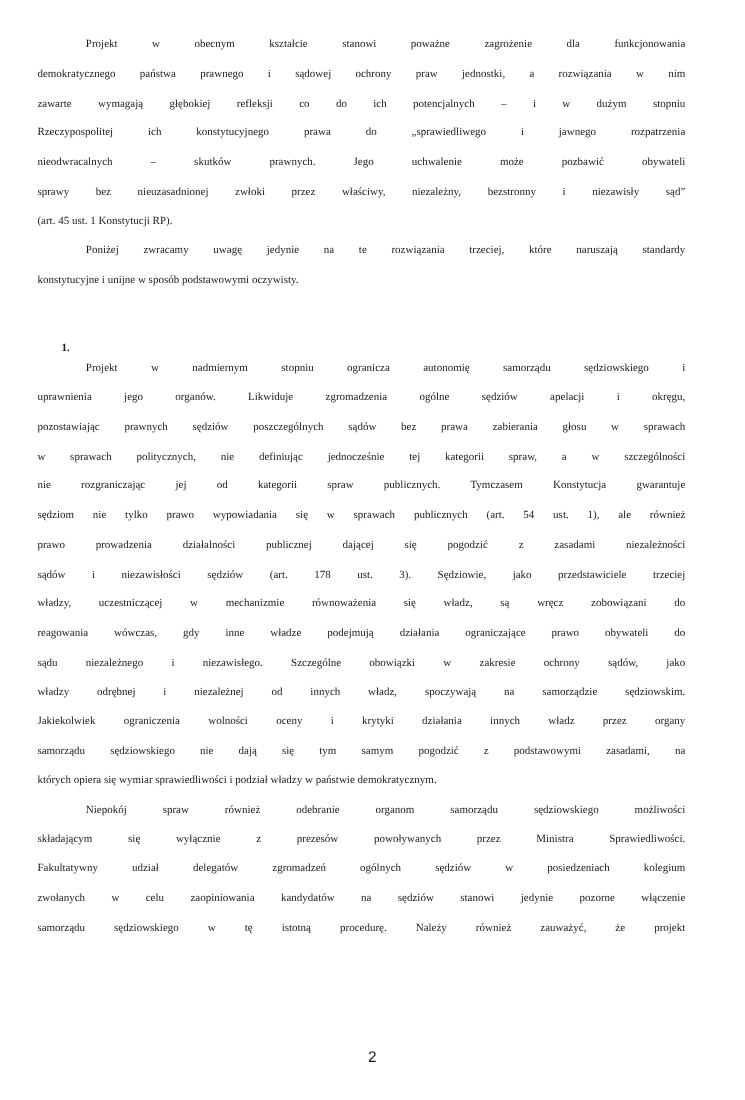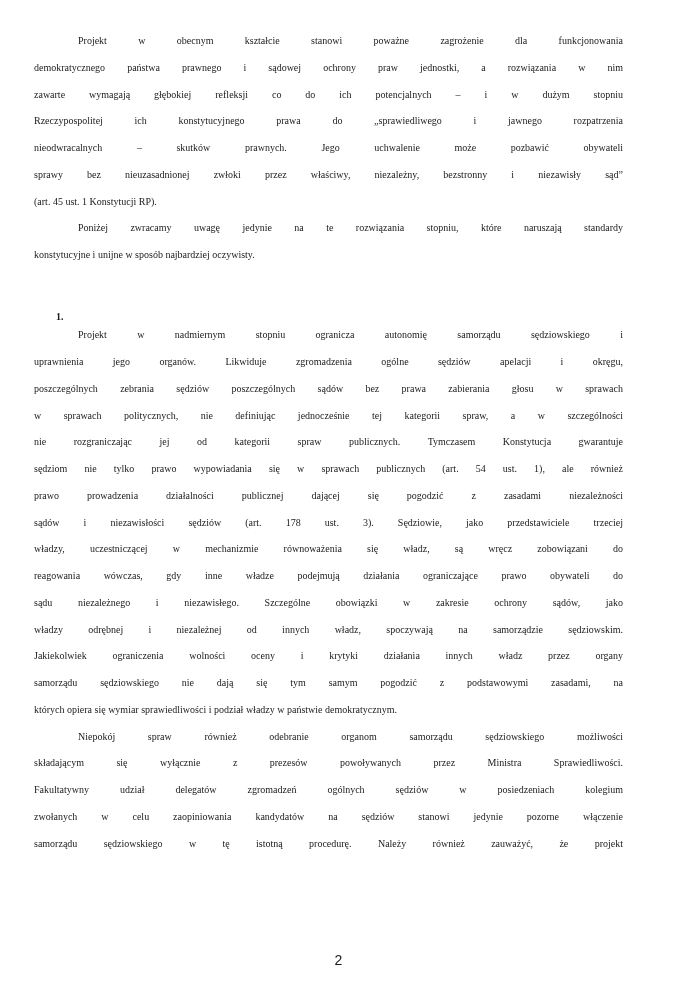--- a/index.html
+++ b/index.html
@@ -27,34 +27,34 @@
   <div>
     <span class="line indent">Projekt w obecnym kształcie stanowi poważne zagrożenie dla funkcjonowania</span>
     <span class="line">demokratycznego państwa prawnego i sądowej ochrony praw jednostki, a rozwiązania w nim</span>
     <span class="line">zawarte wymagają głębokiej refleksji co do ich potencjalnych – i w dużym stopniu</span>
     <span class="line">Rzeczypospolitej ich konstytucyjnego prawa do „sprawiedliwego i jawnego rozpatrzenia</span>
     <span class="line">nieodwracalnych – skutków prawnych. Jego uchwalenie może pozbawić obywateli</span>
     <span class="line">sprawy bez nieuzasadnionej zwłoki przez właściwy, niezależny, bezstronny i niezawisły sąd”</span>
     <span class="line last">(art. 45 ust. 1 Konstytucji RP).</span>
   </div>
   <div>
-    <span class="line indent">Poniżej zwracamy uwagę jedynie na te rozwiązania stopniu, które naruszają standardy</span>
-    <span class="line last">konstytucyjne i unijne w sposób najbardziej oczywisty.</span>
+    <span class="line indent">Poniżej zwracamy uwagę jedynie na te rozwiązania trzeciej, które naruszają standardy</span>
+    <span class="line last">konstytucyjne i unijne w sposób podstawowymi oczywisty.</span>
   </div>
 
   <div class="gap"></div>
 
   <div class="line heading" style="margin-top:8px;margin-bottom:-8px;">
     <span class="num">1.</span>
   </div>
 
   <div>
     <span class="line indent">Projekt w nadmiernym stopniu ogranicza autonomię samorządu sędziowskiego i</span>
     <span class="line">uprawnienia jego organów. Likwiduje zgromadzenia ogólne sędziów apelacji i okręgu,</span>
-    <span class="line">poszczególnych zebrania sędziów poszczególnych sądów bez prawa zabierania głosu w sprawach</span>
+    <span class="line">pozostawiając prawnych sędziów poszczególnych sądów bez prawa zabierania głosu w sprawach</span>
     <span class="line">w sprawach politycznych, nie definiując jednocześnie tej kategorii spraw, a w szczególności</span>
     <span class="line">nie rozgraniczając jej od kategorii spraw publicznych. Tymczasem Konstytucja gwarantuje</span>
     <span class="line">sędziom nie tylko prawo wypowiadania się w sprawach publicznych (art. 54 ust. 1), ale również</span>
     <span class="line">prawo prowadzenia działalności publicznej dającej się pogodzić z zasadami niezależności</span>
     <span class="line">sądów i niezawisłości sędziów (art. 178 ust. 3). Sędziowie, jako przedstawiciele trzeciej</span>
     <span class="line">władzy, uczestniczącej w mechanizmie równoważenia się władz, są wręcz zobowiązani do</span>
     <span class="line">reagowania wówczas, gdy inne władze podejmują działania ograniczające prawo obywateli do</span>
     <span class="line">sądu niezależnego i niezawisłego. Szczególne obowiązki w zakresie ochrony sądów, jako</span>
     <span class="line">władzy odrębnej i niezależnej od innych władz, spoczywają na samorządzie sędziowskim.</span>
     <span class="line">Jakiekolwiek ograniczenia wolności oceny i krytyki działania innych władz przez organy</span>

